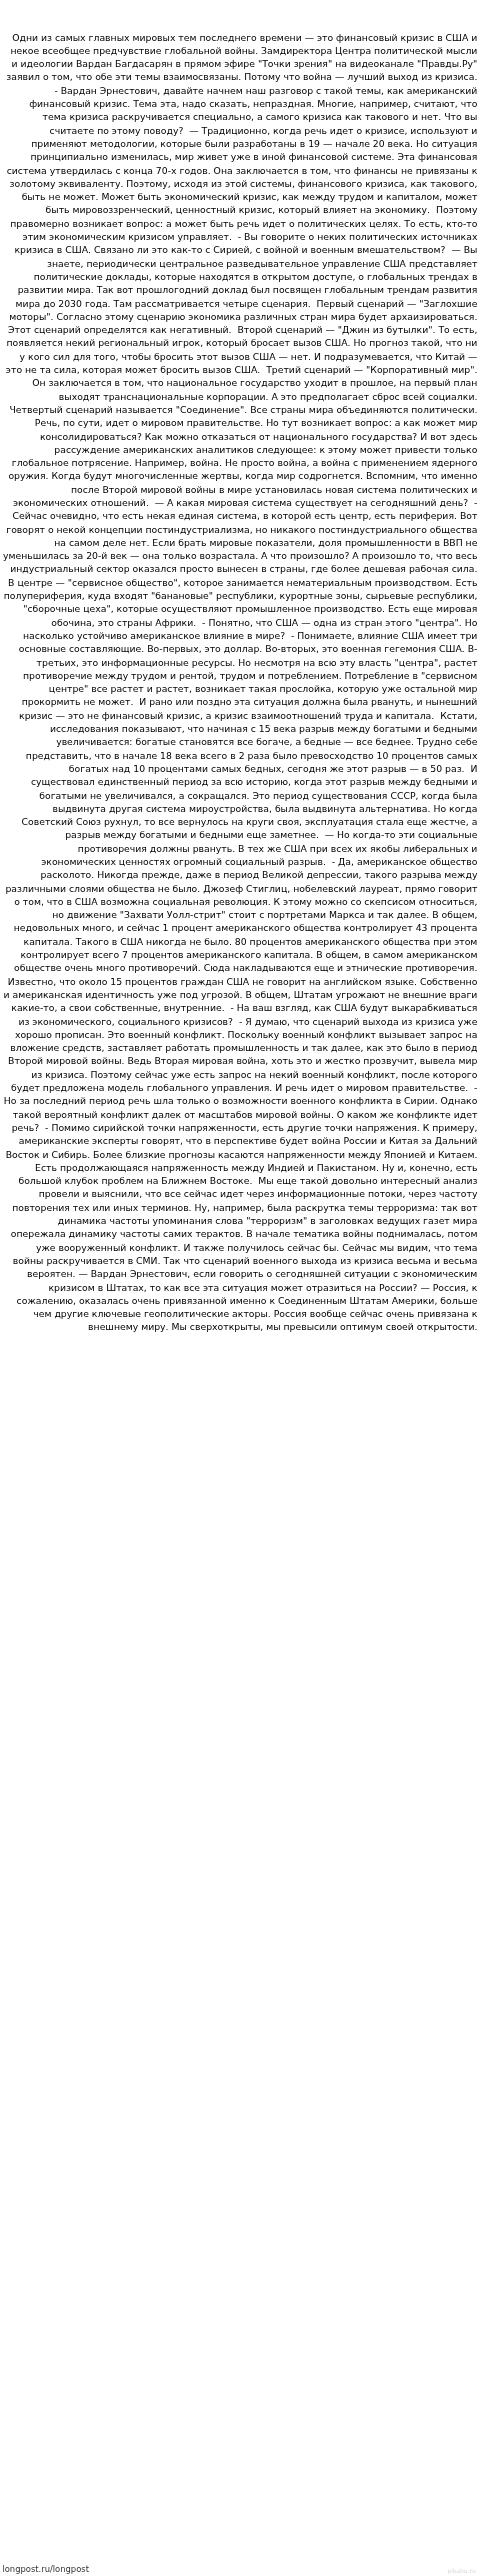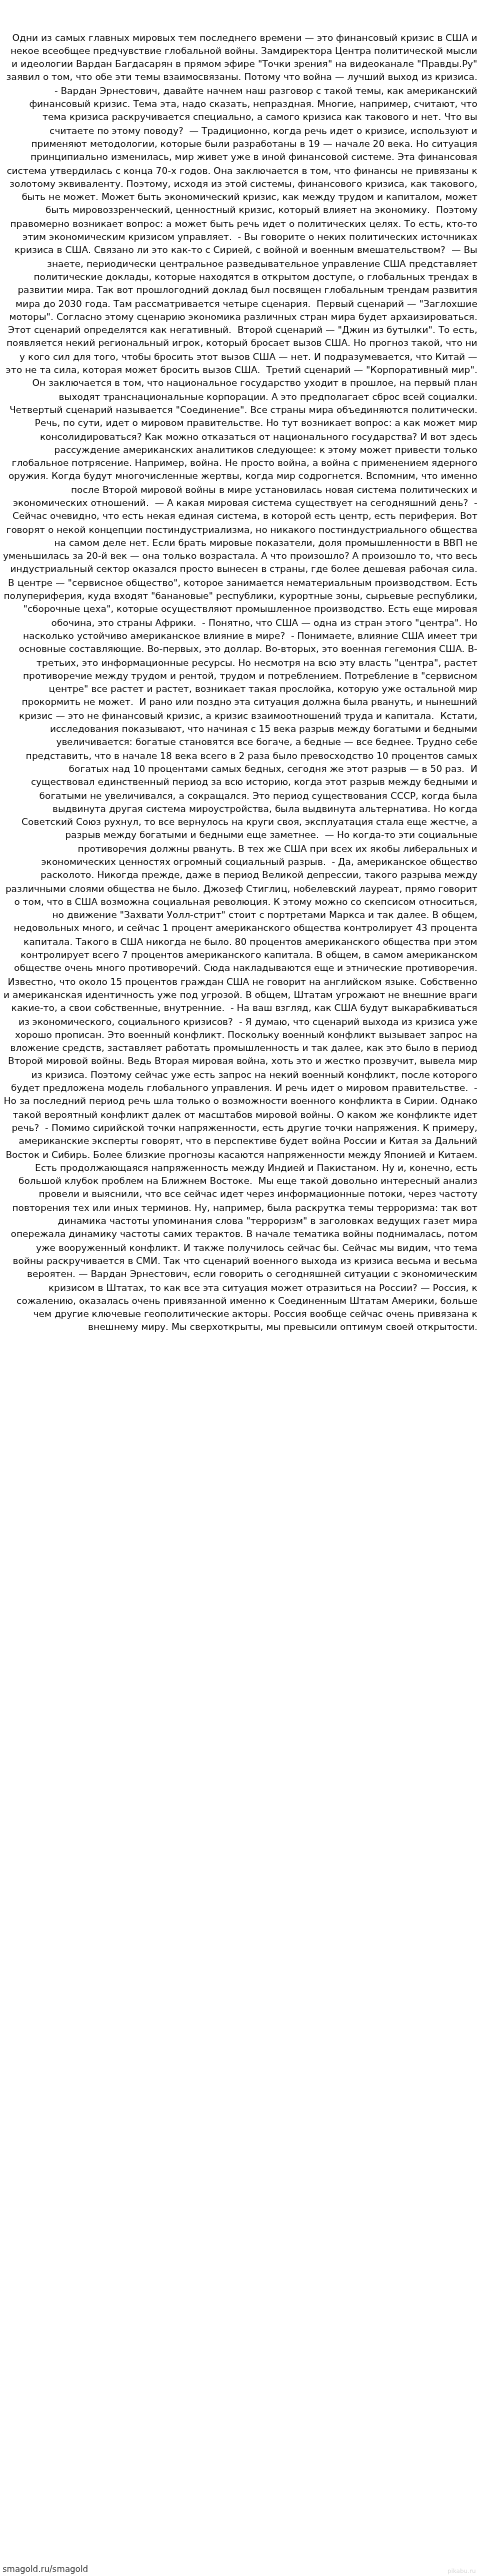--- a/index.html
+++ b/index.html
@@ -63,18 +63,18 @@
   }
 </style>
 </head>
 <body>
 
 <div class="page">
 
   <div class="article-body">Одни из самых главных мировых тем последнего времени — это финансовый кризис в США и некое всеобщее предчувствие глобальной войны. Замдиректора Центра политической мысли и идеологии Вардан Багдасарян в прямом эфире "Точки зрения" на видеоканале "Правды.Ру" заявил о том, что обе эти темы взаимосвязаны. Потому что война — лучший выход из кризиса.  - Вардан Эрнестович, давайте начнем наш разговор с такой темы, как американский финансовый кризис. Тема эта, надо сказать, непраздная. Многие, например, считают, что тема кризиса раскручивается специально, а самого кризиса как такового и нет. Что вы считаете по этому поводу?  — Традиционно, когда речь идет о кризисе, используют и применяют методологии, которые были разработаны в 19 — начале 20 века. Но ситуация принципиально изменилась, мир живет уже в иной финансовой системе. Эта финансовая система утвердилась с конца 70-х годов. Она заключается в том, что финансы не привязаны к золотому эквиваленту. Поэтому, исходя из этой системы, финансового кризиса, как такового, быть не может. Может быть экономический кризис, как между трудом и капиталом, может быть мировоззренческий, ценностный кризис, который влияет на экономику.  Поэтому правомерно возникает вопрос: а может быть речь идет о политических целях. То есть, кто-то этим экономическим кризисом управляет.  - Вы говорите о неких политических источниках кризиса в США. Связано ли это как-то с Сирией, с войной и военным вмешательством?  — Вы знаете, периодически центральное разведывательное управление США представляет политические доклады, которые находятся в открытом доступе, о глобальных трендах в развитии мира. Так вот прошлогодний доклад был посвящен глобальным трендам развития мира до 2030 года. Там рассматривается четыре сценария.  Первый сценарий — "Заглохшие моторы". Согласно этому сценарию экономика различных стран мира будет архаизироваться. Этот сценарий определятся как негативный.  Второй сценарий — "Джин из бутылки". То есть, появляется некий региональный игрок, который бросает вызов США. Но прогноз такой, что ни у кого сил для того, чтобы бросить этот вызов США — нет. И подразумевается, что Китай — это не та сила, которая может бросить вызов США.  Третий сценарий — "Корпоративный мир". Он заключается в том, что национальное государство уходит в прошлое, на первый план выходят транснациональные корпорации. А это предполагает сброс всей социалки.  Четвертый сценарий называется "Соединение". Все страны мира объединяются политически. Речь, по сути, идет о мировом правительстве. Но тут возникает вопрос: а как может мир консолидироваться? Как можно отказаться от национального государства? И вот здесь рассуждение американских аналитиков следующее: к этому может привести только глобальное потрясение. Например, война. Не просто война, а война с применением ядерного оружия. Когда будут многочисленные жертвы, когда мир содрогнется. Вспомним, что именно после Второй мировой войны в мире установилась новая система политических и экономических отношений.  — А какая мировая система существует на сегодняшний день?  - Сейчас очевидно, что есть некая единая система, в которой есть центр, есть периферия. Вот говорят о некой концепции постиндустриализма, но никакого постиндустриального общества на самом деле нет. Если брать мировые показатели, доля промышленности в ВВП не уменьшилась за 20-й век — она только возрастала. А что произошло? А произошло то, что весь индустриальный сектор оказался просто вынесен в страны, где более дешевая рабочая сила.  В центре — "сервисное общество", которое занимается нематериальным производством. Есть полупериферия, куда входят "банановые" республики, курортные зоны, сырьевые республики, "сборочные цеха", которые осуществляют промышленное производство. Есть еще мировая обочина, это страны Африки.  - Понятно, что США — одна из стран этого "центра". Но насколько устойчиво американское влияние в мире?  - Понимаете, влияние США имеет три основные составляющие. Во-первых, это доллар. Во-вторых, это военная гегемония США. В-третьих, это информационные ресурсы. Но несмотря на всю эту власть "центра", растет противоречие между трудом и рентой, трудом и потреблением. Потребление в "сервисном центре" все растет и растет, возникает такая прослойка, которую уже остальной мир прокормить не может.  И рано или поздно эта ситуация должна была рвануть, и нынешний кризис — это не финансовый кризис, а кризис взаимоотношений труда и капитала.  Кстати, исследования показывают, что начиная с 15 века разрыв между богатыми и бедными увеличивается: богатые становятся все богаче, а бедные — все беднее. Трудно себе представить, что в начале 18 века всего в 2 раза было превосходство 10 процентов самых богатых над 10 процентами самых бедных, сегодня же этот разрыв — в 50 раз.  И существовал единственный период за всю историю, когда этот разрыв между бедными и богатыми не увеличивался, а сокращался. Это период существования СССР, когда была выдвинута другая система мироустройства, была выдвинута альтернатива. Но когда Советский Союз рухнул, то все вернулось на круги своя, эксплуатация стала еще жестче, а разрыв между богатыми и бедными еще заметнее.  — Но когда-то эти социальные противоречия должны рвануть. В тех же США при всех их якобы либеральных и экономических ценностях огромный социальный разрыв.  - Да, американское общество расколото. Никогда прежде, даже в период Великой депрессии, такого разрыва между различными слоями общества не было. Джозеф Стиглиц, нобелевский лауреат, прямо говорит о том, что в США возможна социальная революция. К этому можно со скепсисом относиться, но движение "Захвати Уолл-стрит" стоит с портретами Маркса и так далее. В общем, недовольных много, и сейчас 1 процент американского общества контролирует 43 процента капитала. Такого в США никогда не было. 80 процентов американского общества при этом контролирует всего 7 процентов американского капитала. В общем, в самом американском обществе очень много противоречий. Сюда накладываются еще и этнические противоречия. Известно, что около 15 процентов граждан США не говорит на английском языке. Собственно и американская идентичность уже под угрозой. В общем, Штатам угрожают не внешние враги какие-то, а свои собственные, внутренние.  - На ваш взгляд, как США будут выкарабкиваться из экономического, социального кризисов?  - Я думаю, что сценарий выхода из кризиса уже хорошо прописан. Это военный конфликт. Поскольку военный конфликт вызывает запрос на вложение средств, заставляет работать промышленность и так далее, как это было в период Второй мировой войны. Ведь Вторая мировая война, хоть это и жестко прозвучит, вывела мир из кризиса. Поэтому сейчас уже есть запрос на некий военный конфликт, после которого будет предложена модель глобального управления. И речь идет о мировом правительстве.  - Но за последний период речь шла только о возможности военного конфликта в Сирии. Однако такой вероятный конфликт далек от масштабов мировой войны. О каком же конфликте идет речь?  - Помимо сирийской точки напряженности, есть другие точки напряжения. К примеру, американские эксперты говорят, что в перспективе будет война России и Китая за Дальний Восток и Сибирь. Более близкие прогнозы касаются напряженности между Японией и Китаем. Есть продолжающаяся напряженность между Индией и Пакистаном. Ну и, конечно, есть большой клубок проблем на Ближнем Востоке.  Мы еще такой довольно интересный анализ провели и выяснили, что все сейчас идет через информационные потоки, через частоту повторения тех или иных терминов. Ну, например, была раскрутка темы терроризма: так вот динамика частоты упоминания слова "терроризм" в заголовках ведущих газет мира опережала динамику частоты самих терактов. В начале тематика войны поднималась, потом уже вооруженный конфликт. И также получилось сейчас бы. Сейчас мы видим, что тема войны раскручивается в СМИ. Так что сценарий военного выхода из кризиса весьма и весьма вероятен. — Вардан Эрнестович, если говорить о сегодняшней ситуации с экономическим кризисом в Штатах, то как все эта ситуация может отразиться на России? — Россия, к сожалению, оказалась очень привязанной именно к Соединенным Штатам Америки, больше чем другие ключевые геополитические акторы. Россия вообще сейчас очень привязана к внешнему миру. Мы сверхоткрыты, мы превысили оптимум своей открытости.</div>
 
   <div class="footer">
-    <div class="footer-brand">smagold.ru/smagold</div>
+    <div class="footer-brand">longpost.ru/longpost</div>
     <div class="footer-watermark">pikabu.ru</div>
   </div>
 
 </div>
 
 
 </body></html>

